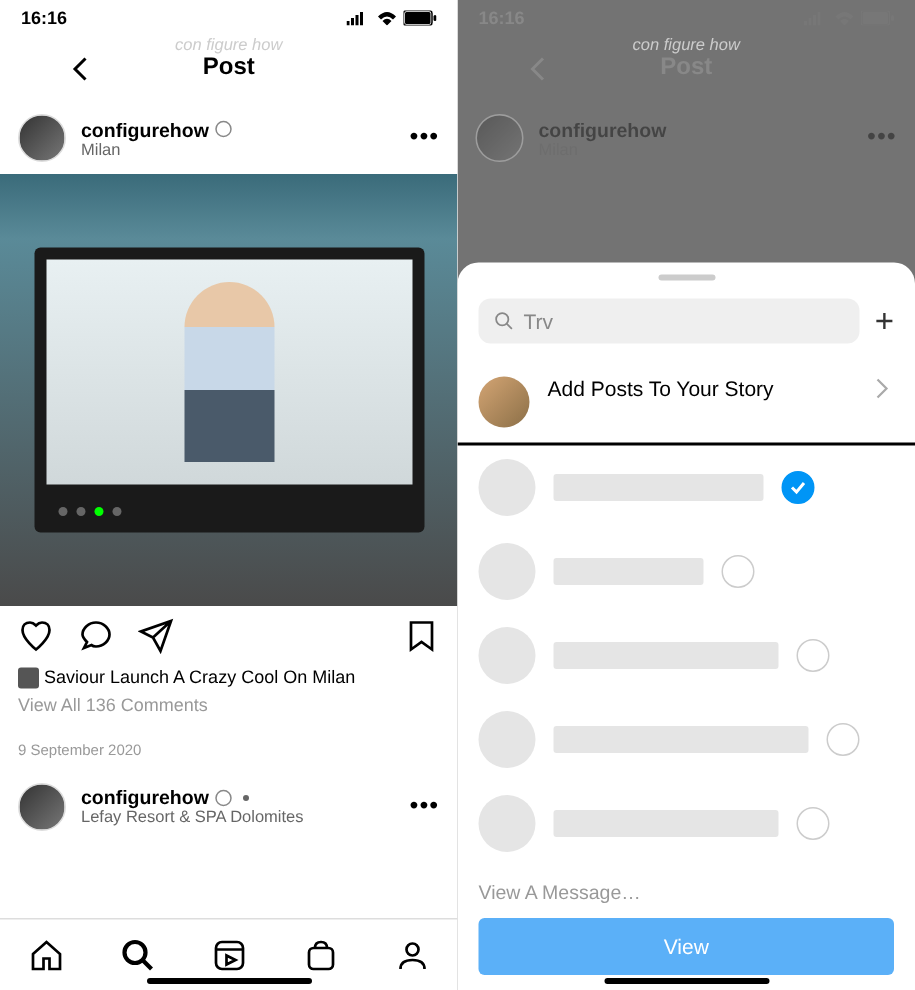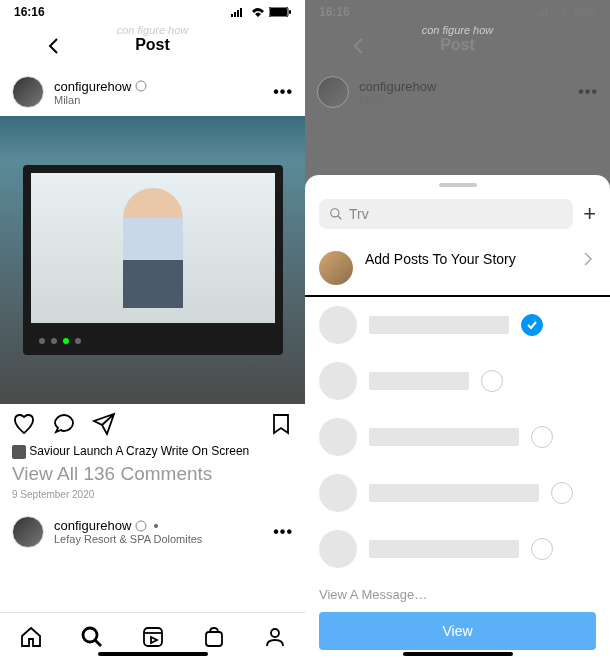--- a/index.html
+++ b/index.html
@@ -13,42 +13,42 @@
     
     .header { height: 44px; display: flex; align-items: flex-start; position: relative; padding-left: 32px; }
     .back-btn { width: 44px; height: 44px; display: flex; align-items: center; justify-content: center; }
     .header-title-wrap { position: absolute; left: 0; right: 0; text-align: center; pointer-events: none; }
     .watermark { font-size: 11px; color: #ccc; font-style: italic; }
     .header-title { font-size: 16px; font-weight: 600; }
     
     .post-header { display: flex; align-items: center; padding: 8px 12px; gap: 10px; }
     .avatar { width: 32px; height: 32px; border-radius: 50%; background: linear-gradient(135deg, #333, #777); flex-shrink: 0; border: 1px solid #ddd; }
     .user-info { flex: 1; }
-    .username { font-size: 13px; font-weight: 400; display: flex; align-items: center; gap: 4px; }
+    .username { font-size: 13px; font-weight: 700; display: flex; align-items: center; gap: 4px; }
     .verified { width: 12px; height: 12px; }
     .location { font-size: 11px; color: #666; }
     .more-btn { font-size: 16px; font-weight: 700; letter-spacing: 1px; }
     
     .post-image { width: 100%; height: 288px; background: linear-gradient(180deg, #3a6b7a 0%, #5a8a98 15%, #4a4a4a 100%); position: relative; display: flex; align-items: center; justify-content: center; }
     .monitor { width: 260px; height: 190px; background: #1a1a1a; border-radius: 4px; position: relative; padding: 8px; }
     .monitor-screen { width: 100%; height: 150px; background: linear-gradient(180deg, #e8f0f2 0%, #d0d8da 100%); display: flex; align-items: center; justify-content: center; }
     .person { width: 60px; height: 120px; background: linear-gradient(180deg, #e8c8a8 0%, #e8c8a8 25%, #c8d8e8 25%, #c8d8e8 60%, #4a5a6a 60%); border-radius: 30px 30px 0 0; }
     .monitor-controls { height: 20px; display: flex; align-items: center; gap: 6px; padding: 0 8px; margin-top: 8px; }
     .ctrl-dot { width: 6px; height: 6px; border-radius: 50%; background: #0f0; }
     .ctrl-dot.r { background: #666; }
     
     .actions { display: flex; align-items: center; padding: 8px 12px; gap: 16px; }
     .actions svg { width: 24px; height: 24px; }
     .spacer { flex: 1; }
     
     .post-body { padding: 0 12px; }
     .likes { font-size: 12px; margin-bottom: 2px; }
     .caption { font-size: 12px; margin-bottom: 4px; }
     .caption-icon { display: inline-block; width: 14px; height: 14px; background: #555; border-radius: 2px; vertical-align: middle; }
-    .view-comments { font-size: 19px; color: #999; margin-bottom: 4px; }
+    .view-comments { font-size: 12px; color: #999; margin-bottom: 18px; }
     .post-date { font-size: 10px; color: #999; }
     
     .second-post { margin-top: 8px; }
     
     .bottom-nav { height: 48px; border-top: 1px solid #ddd; display: flex; justify-content: space-around; align-items: center; margin-top: auto; }
     .bottom-nav svg { width: 24px; height: 24px; }
     .home-indicator { position: absolute; bottom: 4px; left: 50%; transform: translateX(-50%); width: 110px; height: 4px; background: #000; border-radius: 2px; }
     
     
     .sheet { position: absolute; bottom: 0; left: 0; right: 0; background: #fff; border-radius: 14px 14px 0 0; z-index: 10; padding-top: 8px; }
@@ -144,21 +144,21 @@
     <svg viewBox="0 0 24 24">
         <path d="M22 2 L10 13 M22 2 L15 22 L10 13 L2 9 Z" fill="none" stroke="#000" stroke-width="1.8"></path>
       </svg>
     <div class="spacer"></div>
     <svg viewBox="0 0 24 24">
         <path d="M5 3 L19 3 L19 21 L12 16 L5 21 Z" fill="none" stroke="#000" stroke-width="1.8"></path>
       </svg>
   </div>
 
   <div class="post-body">
-    <div class="caption"><span class="caption-icon"></span> <span>Saviour Launch A Crazy Write On Screen</span></div>
+    <div class="caption"><span class="caption-icon"></span> <span>Saviour Launch A Crazy Cool On Milan</span></div>
     <div class="view-comments">View All 136 Comments</div>
     <div class="post-date">9 September 2020</div>
   </div>
 
   <div class="post-header second-post">
     <div class="avatar"></div>
     <div class="user-info">
       <div class="username">
         <span>configurehow</span>
         <svg class="verified" viewBox="0 0 12 12">

